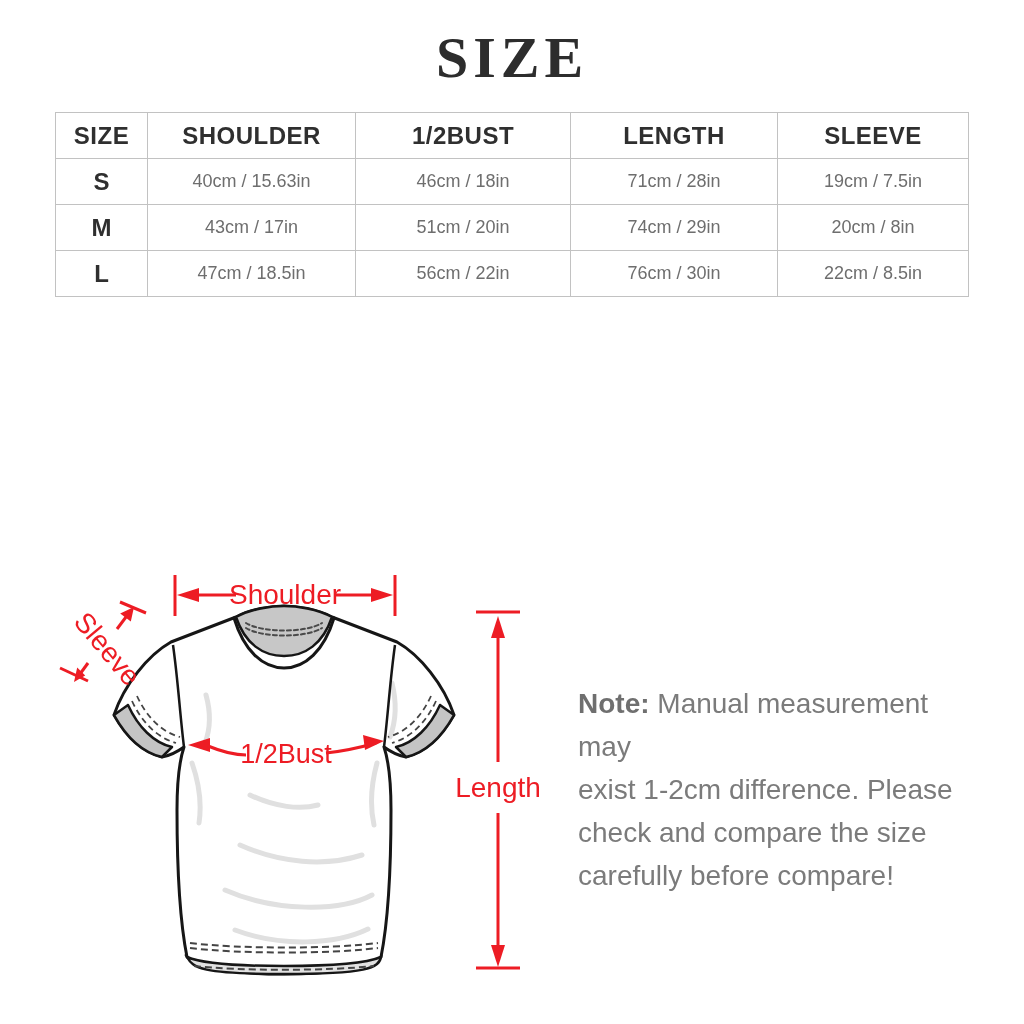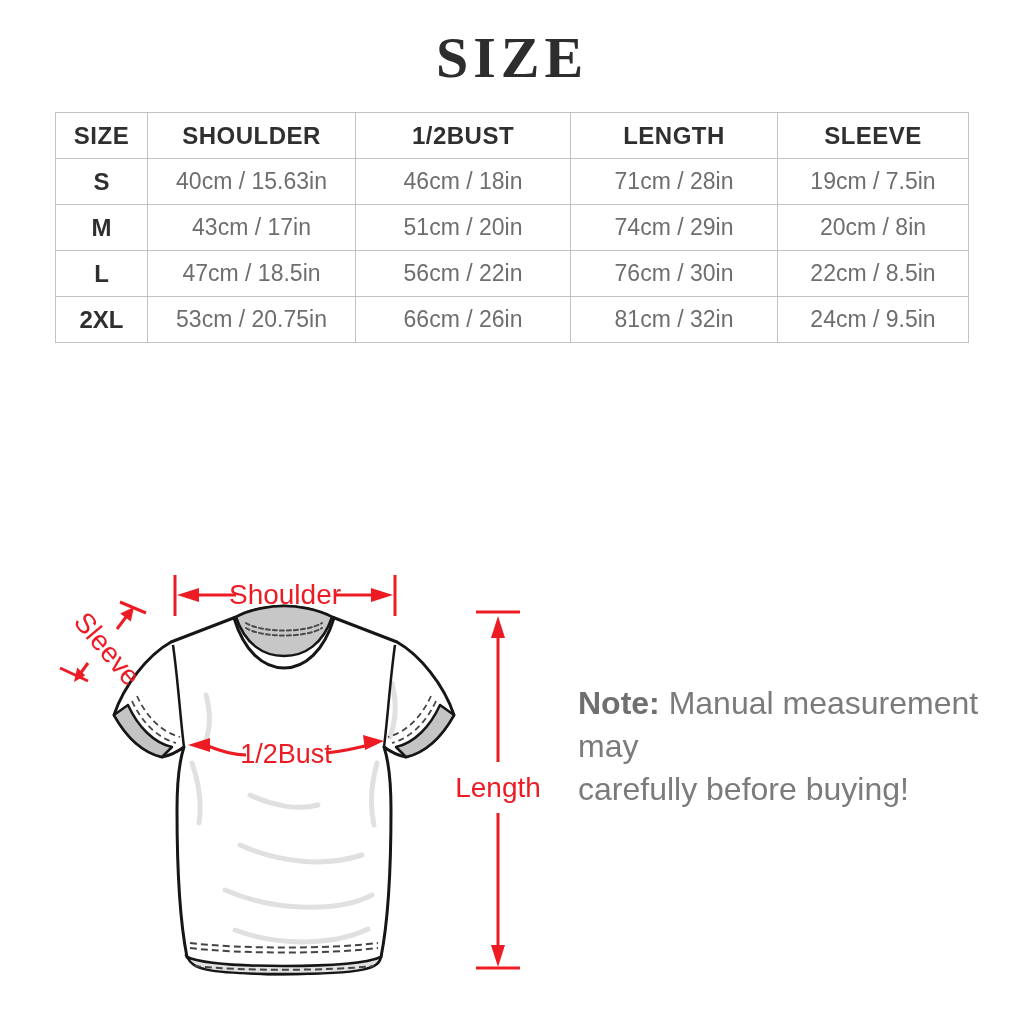--- a/index.html
+++ b/index.html
@@ -8,27 +8,27 @@
 
   .title{position:absolute;top:24px;left:0;width:100%;text-align:center;
          font-family:"Liberation Serif",serif;font-weight:bold;font-size:58px;
          letter-spacing:5px;color:#2d2d2d;}
 
   .size-table{position:absolute;left:55px;top:112px;width:913px;
               border-collapse:collapse;table-layout:fixed;background:#fff;}
   .size-table th,.size-table td{border:1px solid #c2c2c2;text-align:center;
               vertical-align:middle;height:45px;padding:0;overflow:hidden;}
   .size-table th{font-size:24px;font-weight:bold;color:#2f2f2f;letter-spacing:.5px;}
-  .size-table td{font-size:23px;color:#6e6e6e;font-weight:normal;}
+  .size-table td{font-size:18px;color:#6e6e6e;font-weight:normal;}
   .size-table td.size-col{font-size:24px;font-weight:bold;color:#2f2f2f;}
 
   .diagram{position:absolute;left:40px;top:555px;width:520px;height:470px;}
 
   .note{position:absolute;left:578px;top:682px;width:402px;
-        font-size:32px;line-height:43px;color:#7b7b7b;}
+        font-size:28px;line-height:43px;color:#7b7b7b;}
   .note b{font-weight:bold;color:#6f6f6f;}
 
   svg text.red-label{font-family:"Liberation Sans",sans-serif;}
 </style>
 </head>
 <body>
 
 <div class="title">SIZE</div>
 
 <table class="size-table">
@@ -60,27 +60,20 @@
     <td>51cm / 20in</td>
     <td>74cm / 29in</td>
     <td>20cm / 8in</td>
   </tr>
   <tr>
     <td class="size-col">L</td>
     <td>47cm / 18.5in</td>
     <td>56cm / 22in</td>
     <td>76cm / 30in</td>
     <td>22cm / 8.5in</td>
-  </tr>
-  <tr>
-    <td class="size-col">2XL</td>
-    <td>53cm / 20.75in</td>
-    <td>66cm / 26in</td>
-    <td>81cm / 32in</td>
-    <td>24cm / 9.5in</td>
   </tr>
 </tbody>
   </table>
 
 <svg class="diagram" viewBox="0 0 520 470" xmlns="http://www.w3.org/2000/svg">
 
   <g stroke="#161616" stroke-width="3" fill="#ffffff" stroke-linejoin="round" stroke-linecap="round">
     <path d="
       M196,62 L131,87
       C108,100 84,130 74,160
@@ -181,14 +174,16 @@
     <line x1="458" y1="81" x2="458" y2="207" fill="none"></line>
     <line x1="458" y1="258" x2="458" y2="392" fill="none"></line>
     <polygon points="458,412 451,390 465,390" stroke="none"></polygon>
     <line x1="436" y1="413" x2="480" y2="413" fill="none"></line>
   </g>
   <text class="red-label" x="458" y="242" font-size="28" fill="#ed1c24" text-anchor="middle">Length</text>
 </svg>
 
 <div class="note">
   <div class="note-line"><b>Note:</b> <span>Manual measurement may</span></div>
-  <div class="note-line">carefully before buying!</div>
+  <div class="note-line">exist 1-2cm difference. Please</div>
+  <div class="note-line">check and compare the size</div>
+  <div class="note-line">carefully before compare!</div>
 </div>
 
 </body></html>

